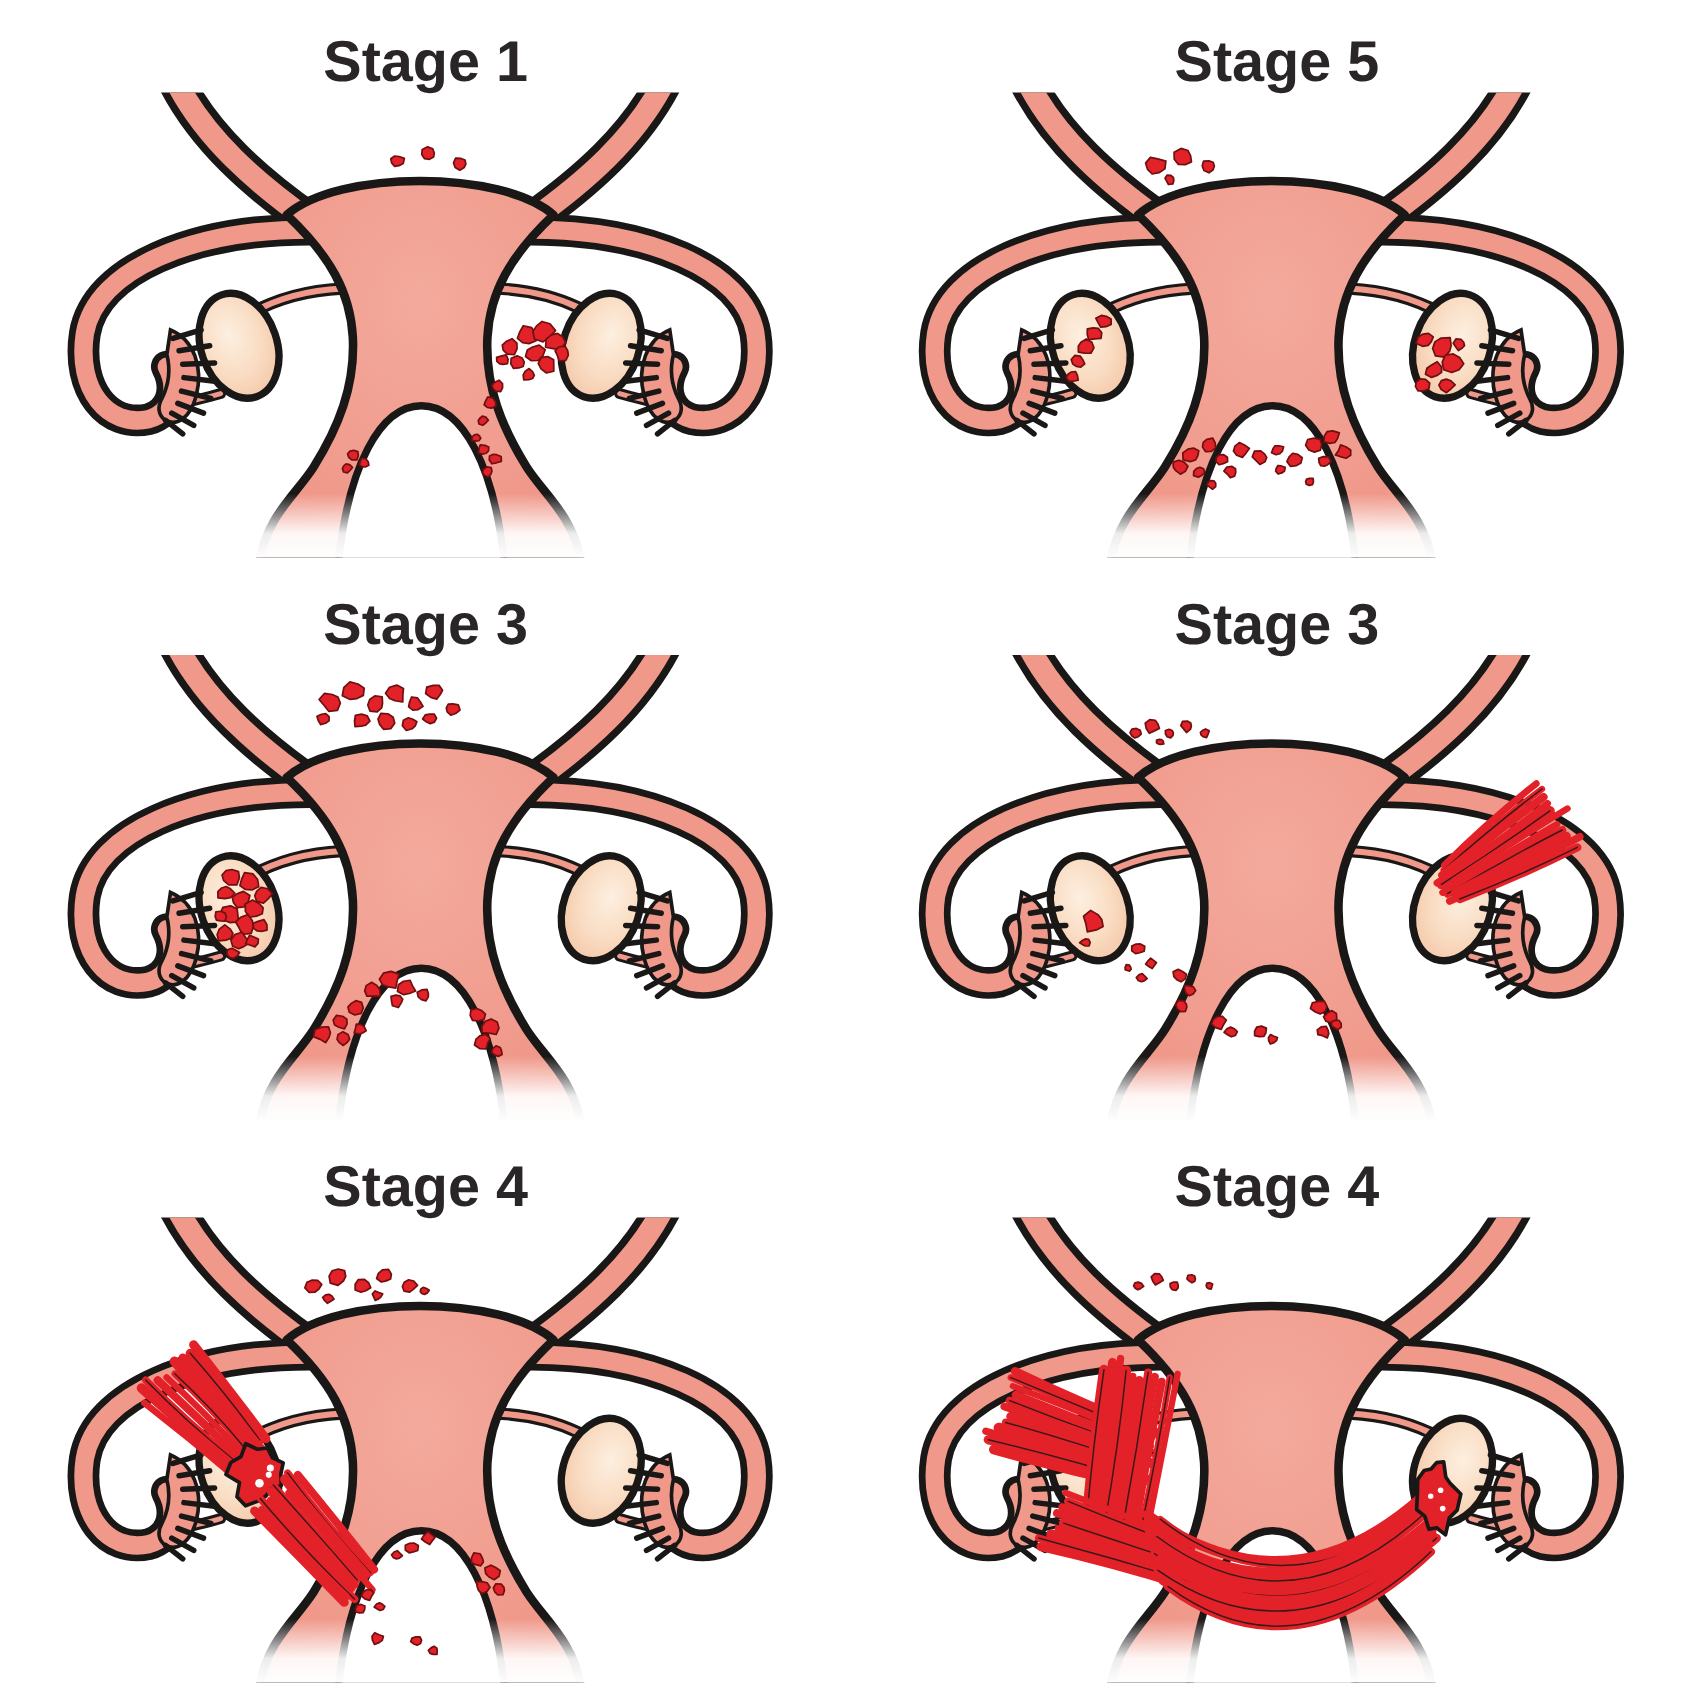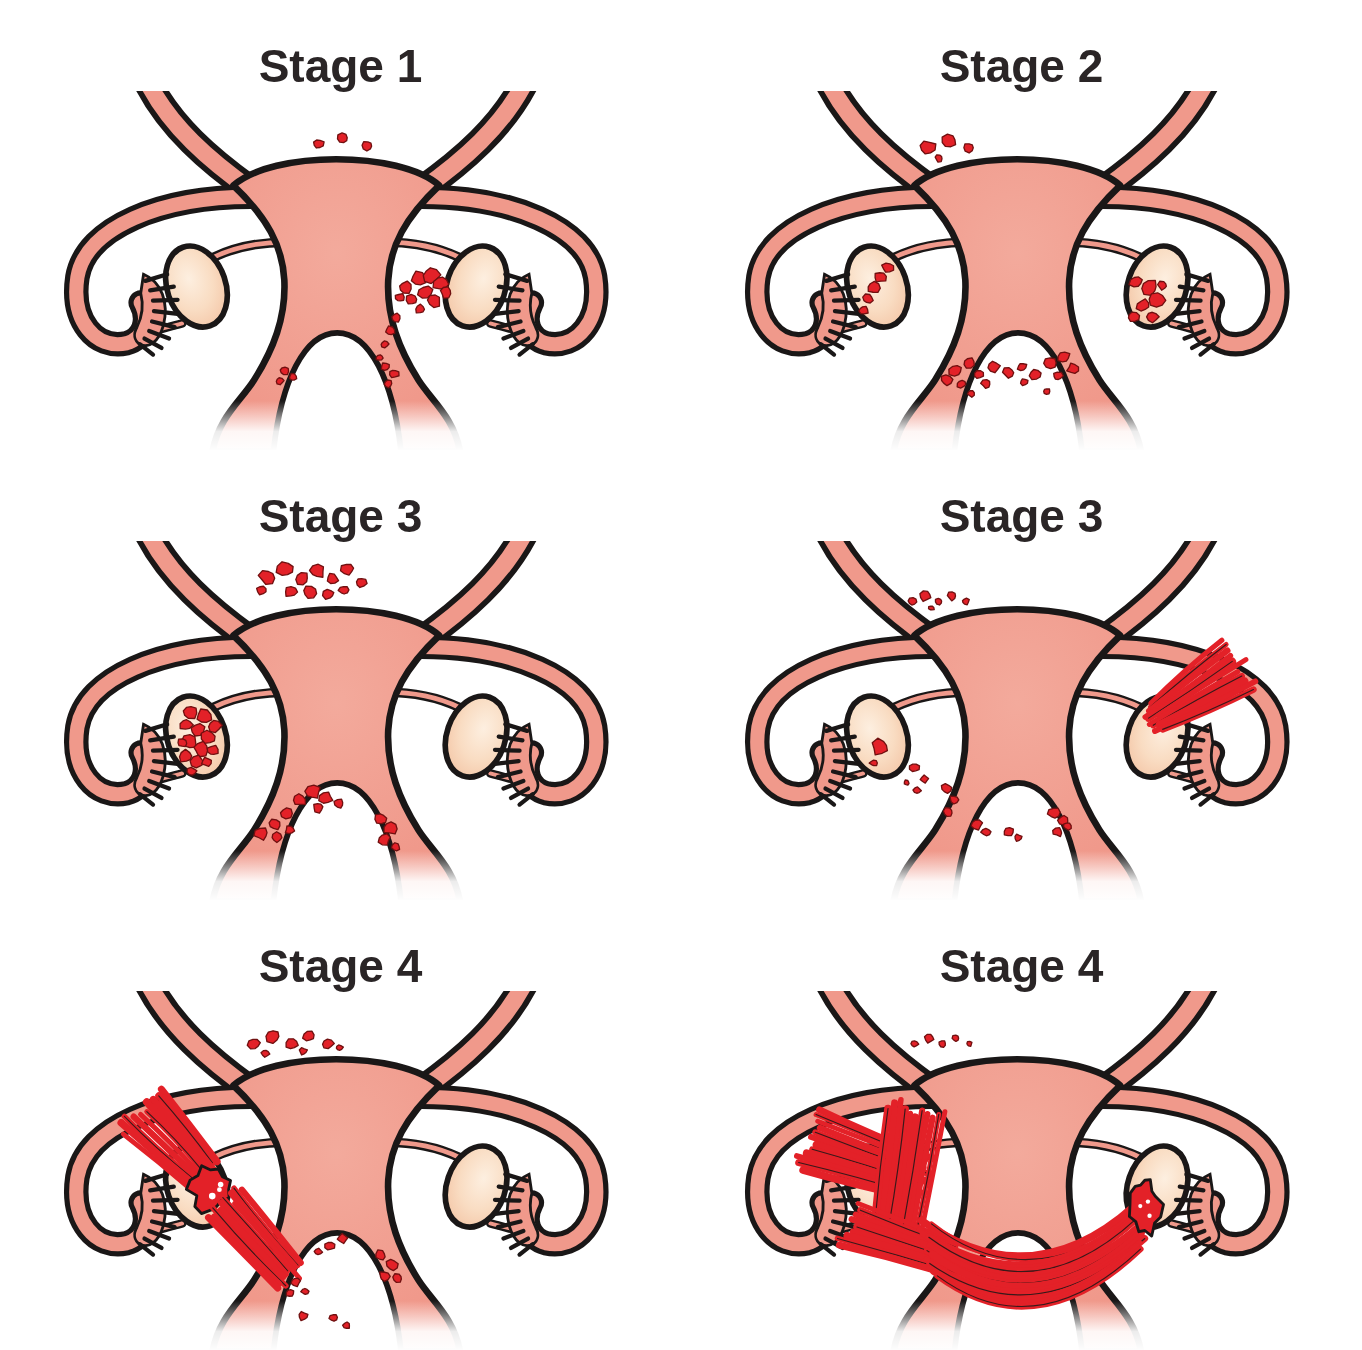--- a/index.html
+++ b/index.html
@@ -16,21 +16,21 @@
   .grid{
     display:grid;
     grid-template-columns:681px 681px;
     grid-template-rows:450px 450px 450px;
     width:1362px;height:1350px;
   }
   .cell{display:flex;flex-direction:column;align-items:center;overflow:hidden;}
   .stage-title{
     font-weight:700;font-size:46px;line-height:1;
     color:var(--title-color);
-    margin:43px 0 2px 0;letter-spacing:0px;
+    margin:26px 0 2px 0;letter-spacing:0px;
   }
   svg.panel{width:620px;height:372px;display:block;}
   .to{fill:none;stroke:var(--outline);stroke-linecap:round;}
   .ti{fill:none;stroke:var(--body-fill);stroke-linecap:round;}
   .ovary{fill:url(#gOvary);stroke:var(--outline);stroke-width:6;}
   .fimb-base{fill:var(--body-fill);stroke:var(--outline);stroke-width:3;}
   .fsp{stroke:var(--outline);stroke-width:4.5;stroke-linecap:round;fill:none;}
   .bodyshape{fill:url(#gBody);stroke:var(--outline);stroke-width:7;stroke-linejoin:round;}
   .arch{fill:#FFFFFF;stroke:var(--outline);stroke-width:6;}
 </style>
@@ -131,21 +131,21 @@
           </g>
           <g>
             <path d="M361.1 289.7L360.9 292.8L359.0 294.8L356.1 295.6L352.7 294.5L353.1 291.2L354.1 287.9L357.9 288.4Z" fill="#E32128" stroke="#701010" stroke-width="1.4" stroke-linejoin="round"></path>
             <path d="M363.6 303.4L361.5 300.4L361.7 297.1L364.7 295.7L367.6 296.0L371.2 297.4L371.4 301.4L367.4 302.6Z" fill="#E32128" stroke="#701010" stroke-width="1.4" stroke-linejoin="round"></path>
             <path d="M359.6 305.9L363.1 306.6L363.7 309.7L362.7 312.0L360.5 314.2L357.5 312.8L355.8 310.4L357.0 307.8Z" fill="#E32128" stroke="#701010" stroke-width="1.4" stroke-linejoin="round"></path>
           </g>
         </g>
     </svg>
   </figure>
   <figure class="cell" style="margin:0">
-    <h2 class="stage-title">Stage 2</h2>
+    <h2 class="stage-title">Stage 5</h2>
     <svg class="panel" viewBox="0 0 620 380" role="img">
       <use href="#anatomy"></use>
         <g>
           <g>
             <path d="M212.1 54.3L218.8 56.1L218.0 62.4L213.1 65.5L207.6 66.6L203.8 62.8L202.2 57.7L206.1 53.0Z" fill="#E32128" stroke="#701010" stroke-width="1.4" stroke-linejoin="round"></path>
             <path d="M234.6 59.0L229.0 58.7L225.6 54.6L225.5 48.8L231.1 45.7L236.9 47.4L239.0 51.7L239.7 56.7Z" fill="#E32128" stroke="#701010" stroke-width="1.4" stroke-linejoin="round"></path>
             <path d="M249.6 56.0L254.0 55.9L257.4 57.0L258.4 60.0L257.4 63.1L254.0 65.6L249.9 63.7L248.5 60.0Z" fill="#E32128" stroke="#701010" stroke-width="1.4" stroke-linejoin="round"></path>
             <path d="M225.3 71.7L224.5 74.7L220.9 75.2L219.4 72.4L218.1 70.1L219.7 67.6L222.9 67.8L224.9 69.4Z" fill="#E32128" stroke="#701010" stroke-width="1.4" stroke-linejoin="round"></path>
           </g>
           <g>

